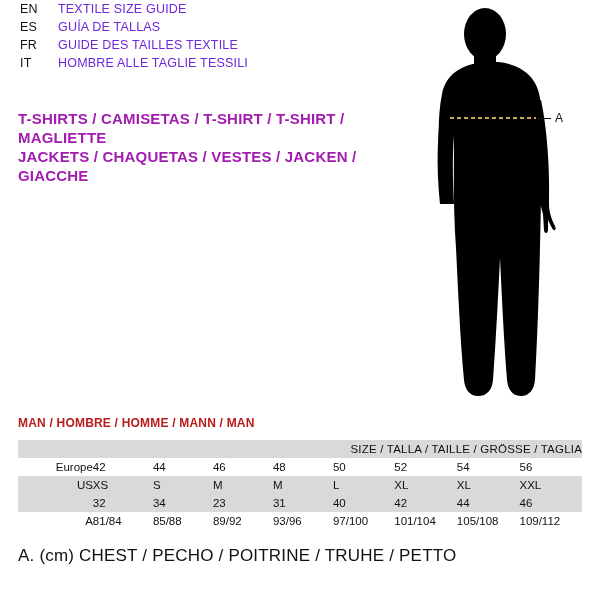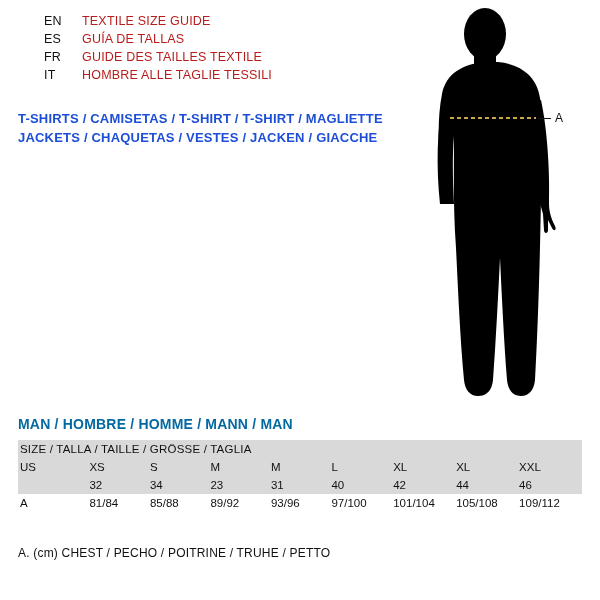--- a/index.html
+++ b/index.html
@@ -18,53 +18,52 @@
   .page {
     position: relative;
     width: 600px;
     height: 600px;
   }
 
   
   .lang-block {
     position: absolute;
     left: 20px;
-    top: 14px;
+    top: 2px;
     width: 360px;
-    margin-left: 24px;
   }
   .lang-row {
     display: flex;
     align-items: baseline;
     height: 18px;
     font-size: 12.5px;
     letter-spacing: 0.2px;
   }
   .lang-code {
     width: 38px;
     flex: 0 0 38px;
     color: #111;
   }
   .lang-text {
-    color: #b91c1c;
+    color: #6d28d9;
   }
 
   
   .garment-block {
     position: absolute;
     left: 18px;
     top: 109px;
     width: 400px;
   }
   .garment-line {
-    font-size: 13px;
+    font-size: 15px;
     font-weight: bold;
     letter-spacing: 0.2px;
     line-height: 19px;
-    color: #1d4ed8;
+    color: #a21caf;
   }
 
   
   .figure-wrap {
     position: absolute;
     left: 410px;
     top: 8px;
     width: 180px;
     height: 400px;
   }
@@ -83,24 +82,24 @@
     width: 13px;
     height: 0;
     border-top: 1.5px solid #111;
   }
 
   
   .man-head {
     position: absolute;
     left: 18px;
     top: 416px;
-    font-size: 14px;
+    font-size: 12px;
     font-weight: bold;
     letter-spacing: .2px;
-    color: #0369a1;
+    color: #b91c1c;
   }
 
   
   .size-table {
     position: absolute;
     left: 18px;
     top: 440px;
     width: 564px;
     border-collapse: collapse;
     font-size: 11.5px;
@@ -113,37 +112,37 @@
   }
   .size-table tr.shade td {
     background: #d9d9d9;
   }
   .size-table tr.plain td {
     background: #ffffff;
   }
   .col-label {
     width: 82px;
     padding-left: 2px !important;
-    text-align: left;
+    text-align: right;
   }
   .col-val {
     width: 68px;
     text-align: left;
   }
   .row-head td {
     font-weight: normal;
     letter-spacing: .2px;
   }
 
   
   .footnote {
     position: absolute;
     left: 18px;
     top: 546px;
-    font-size: 12px;
+    font-size: 17px;
     letter-spacing: .2px;
     color: #111;
   }
 </style>
 </head>
 <body>
 
 <div class="page">
 
   <div class="lang-block">
@@ -216,20 +215,31 @@
   </div>
 
   <div class="man-head">MAN / HOMBRE / HOMME / MANN / MAN</div>
 
   <table class="size-table">
     <tbody>
       <tr class="shade row-head">
         <td class="col-label" colspan="9">SIZE / TALLA / TAILLE / GRÖSSE / TAGLIA</td>
       </tr>
 
+      <tr class="plain">
+        <td class="col-label">Europe</td>
+        <td class="col-val">42</td>
+        <td class="col-val">44</td>
+        <td class="col-val">46</td>
+        <td class="col-val">48</td>
+        <td class="col-val">50</td>
+        <td class="col-val">52</td>
+        <td class="col-val">54</td>
+        <td class="col-val">56</td>
+      </tr>
 
       <tr class="shade">
         <td class="col-label">US</td>
         <td class="col-val">XS</td>
         <td class="col-val">S</td>
         <td class="col-val">M</td>
         <td class="col-val">M</td>
         <td class="col-val">L</td>
         <td class="col-val">XL</td>
         <td class="col-val">XL</td>

